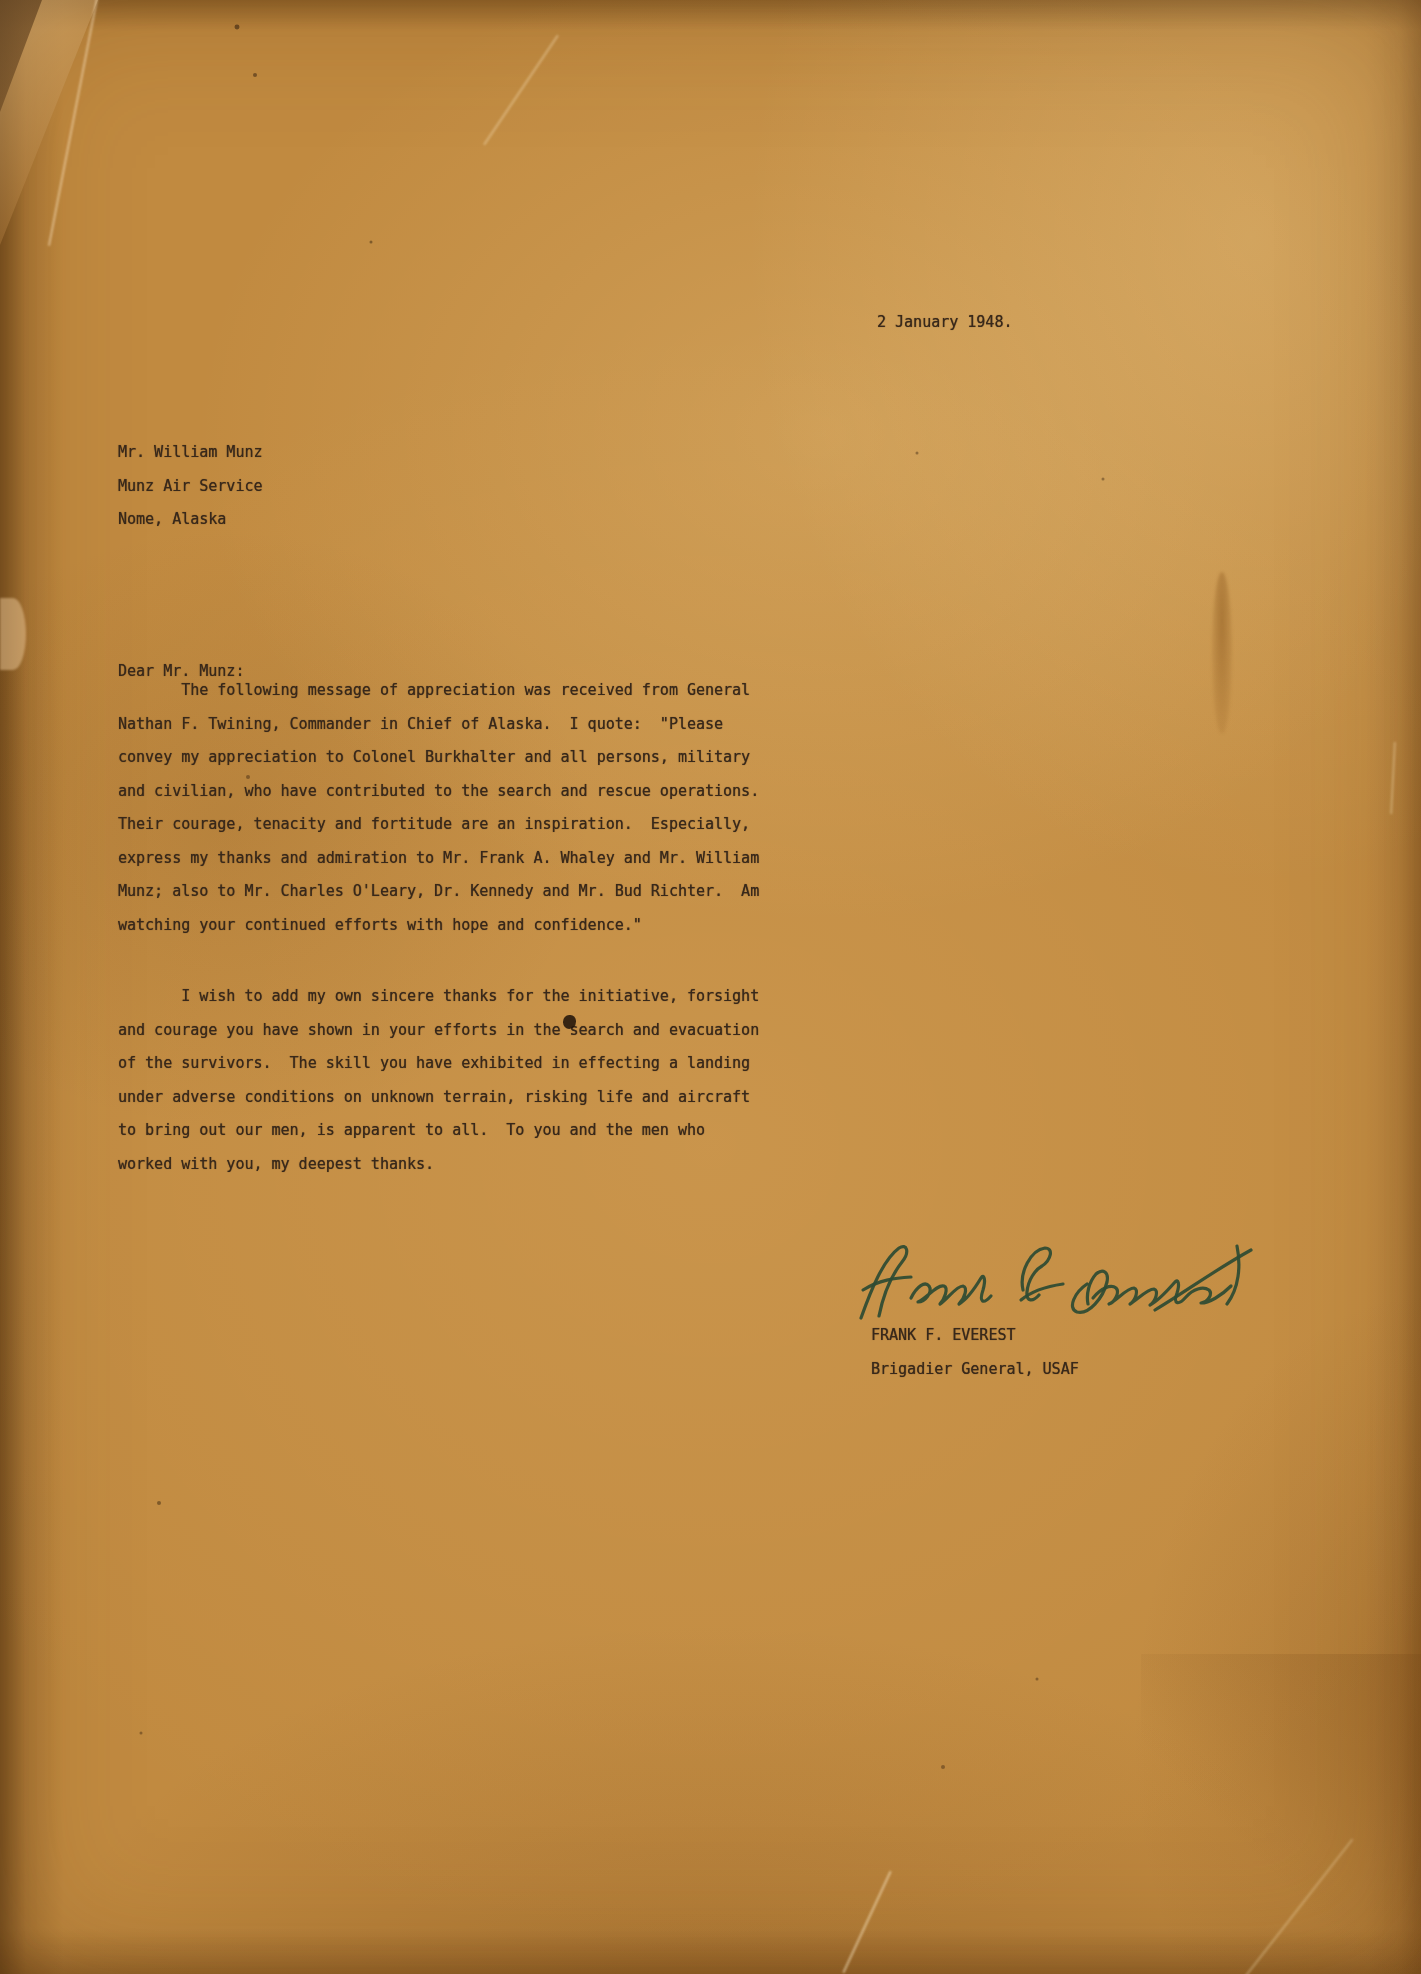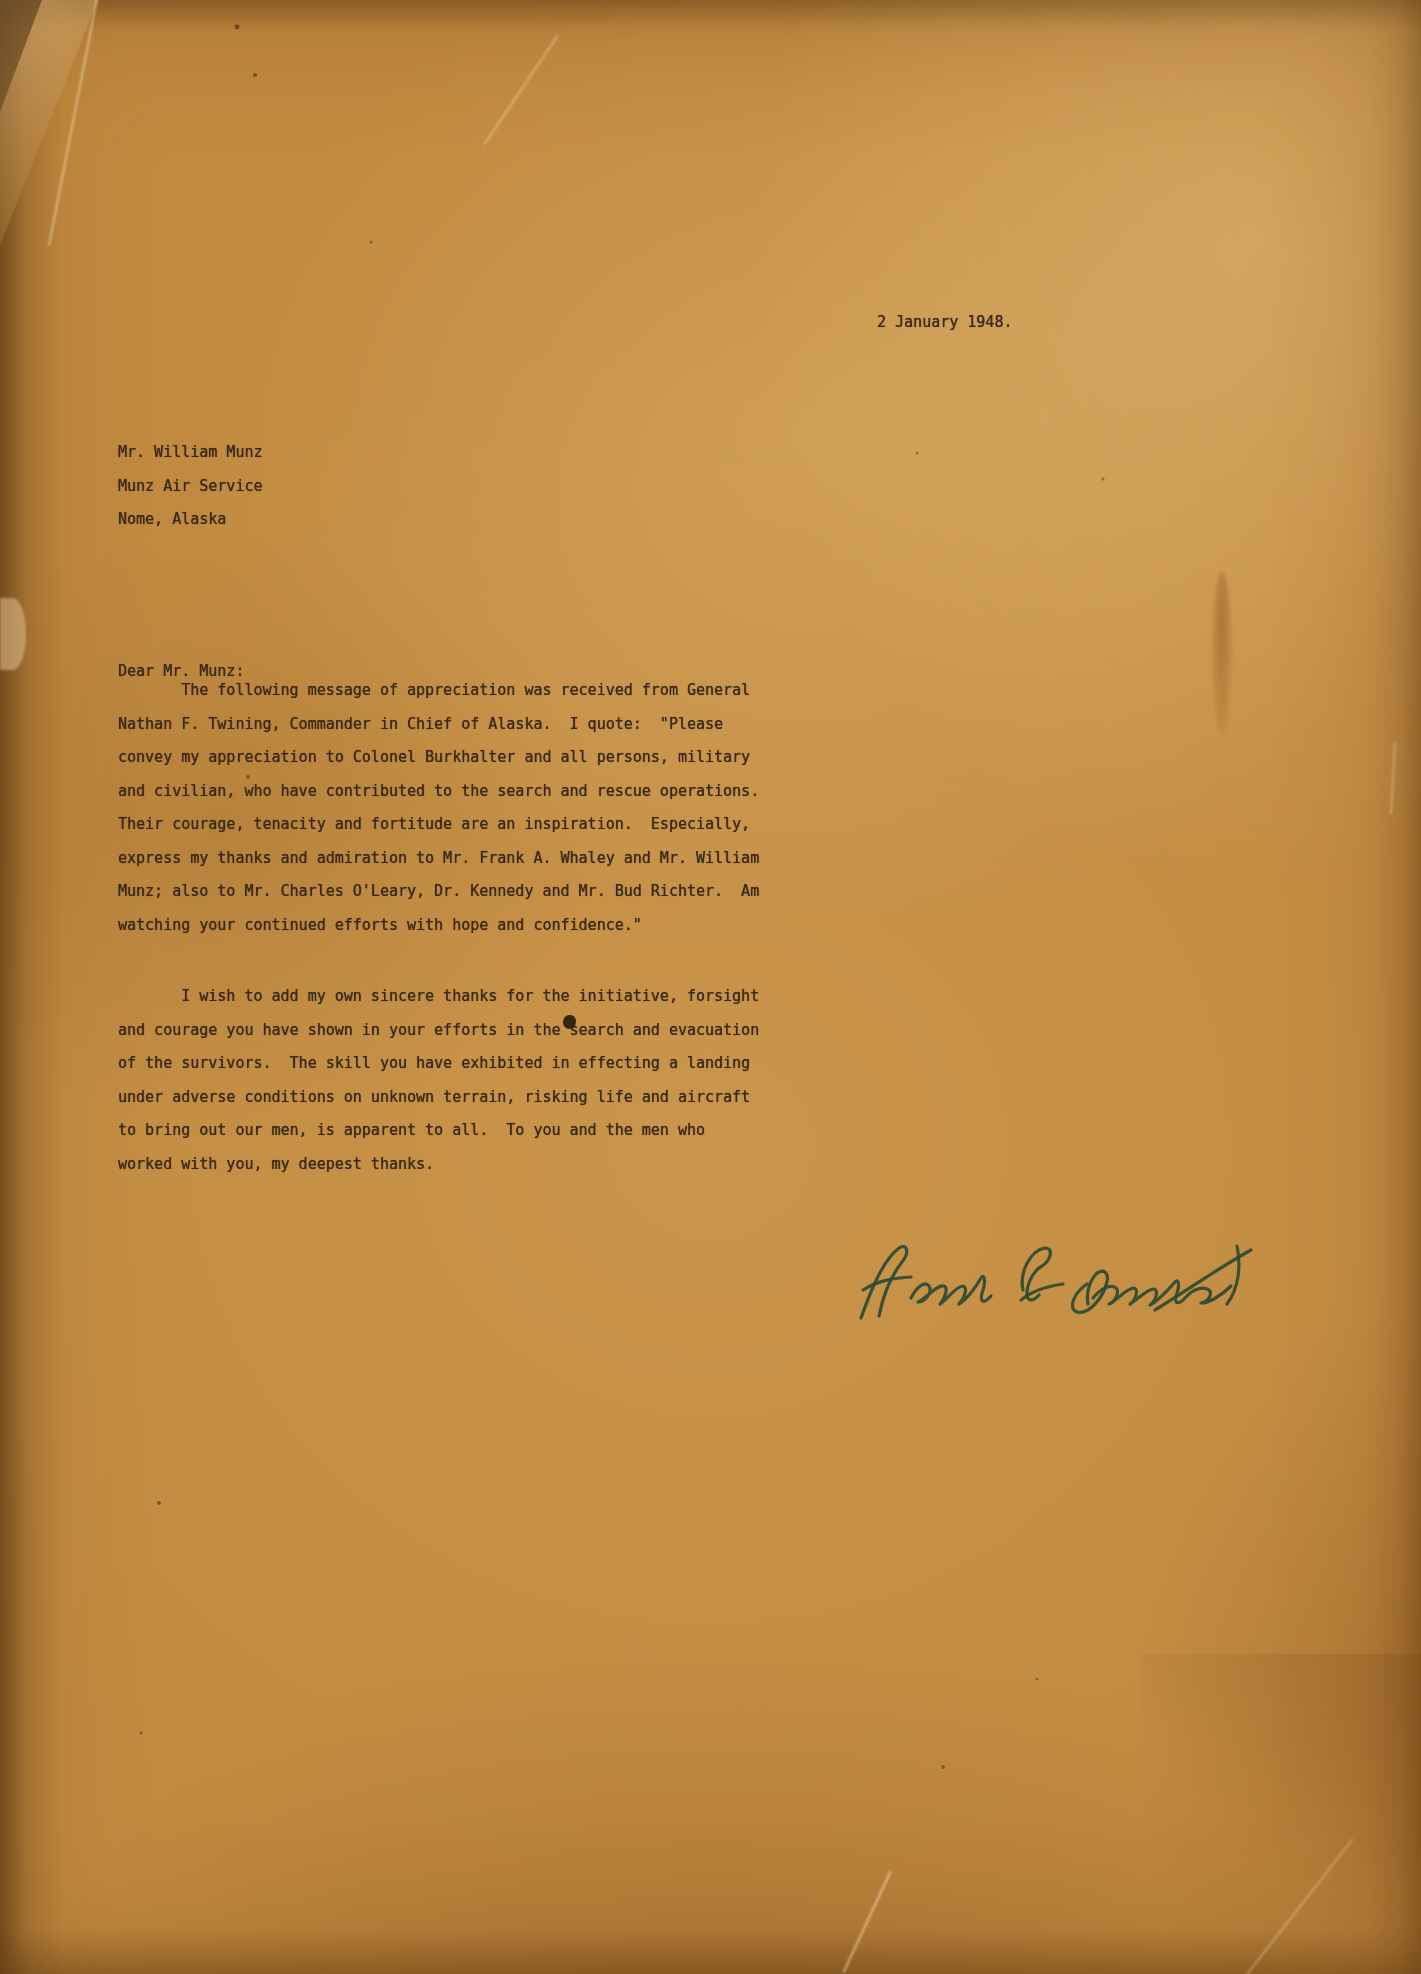--- a/index.html
+++ b/index.html
@@ -122,16 +122,18 @@
     <path d="M8,52 C24,42 40,40 56,39"></path>
     <path d="M56,60 C62,48 70,43 74,48 C78,54 70,64 63,64 C72,60 82,46 89,48 C94,50 89,62 85,66 C92,62 101,48 108,48 C113,49 110,60 104,66 C111,62 120,50 126,40 C129,35 131,42 128,52 C124,64 128,67 136,58"></path>
     <path d="M168,52 C164,34 176,12 190,10 C199,10 196,22 187,28 C180,32 173,42 172,54 C171,64 178,64 184,57"></path>
     <path d="M166,62 C178,52 194,48 208,46"></path>
     <path d="M232,46 C220,54 212,70 222,74 C234,77 248,60 252,44 C254,34 248,30 241,36 C234,44 231,56 233,66"></path>
     <path d="M238,60 C246,50 256,46 261,50 C265,54 260,64 254,66 C262,62 272,50 279,50 C284,51 281,62 275,66 C282,62 292,51 299,51 C304,52 301,63 295,67 C303,63 313,52 320,44 C323,40 325,46 322,55 C318,66 323,68 331,59 C338,51 348,48 354,52 C358,56 353,64 346,65 C354,65 366,58 376,48"></path>
     <path d="M300,72 C330,54 360,32 396,12"></path>
     <path d="M382,8 C386,28 384,50 372,66"></path>
   </svg>
 
+  <div class="typed signer-block">FRANK F. EVEREST
+Brigadier General, USAF</div>
 
   <div class="artifact ink-blot"></div>
 
 </div>
 
 </body></html>

